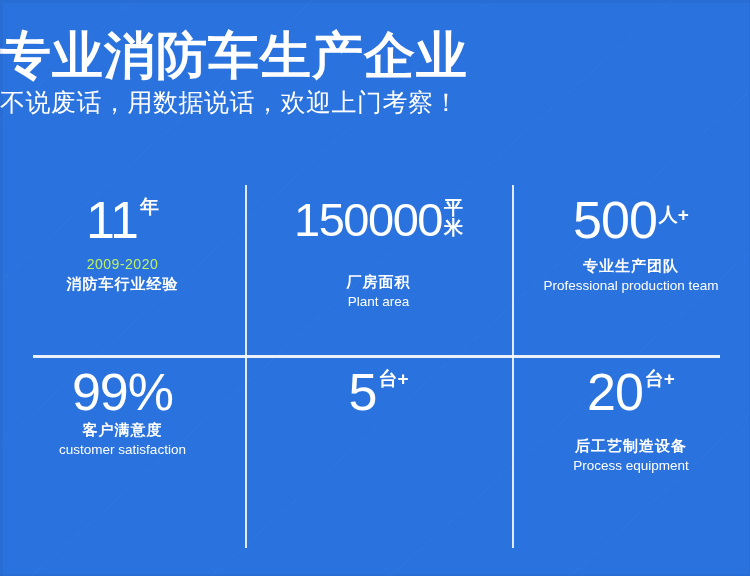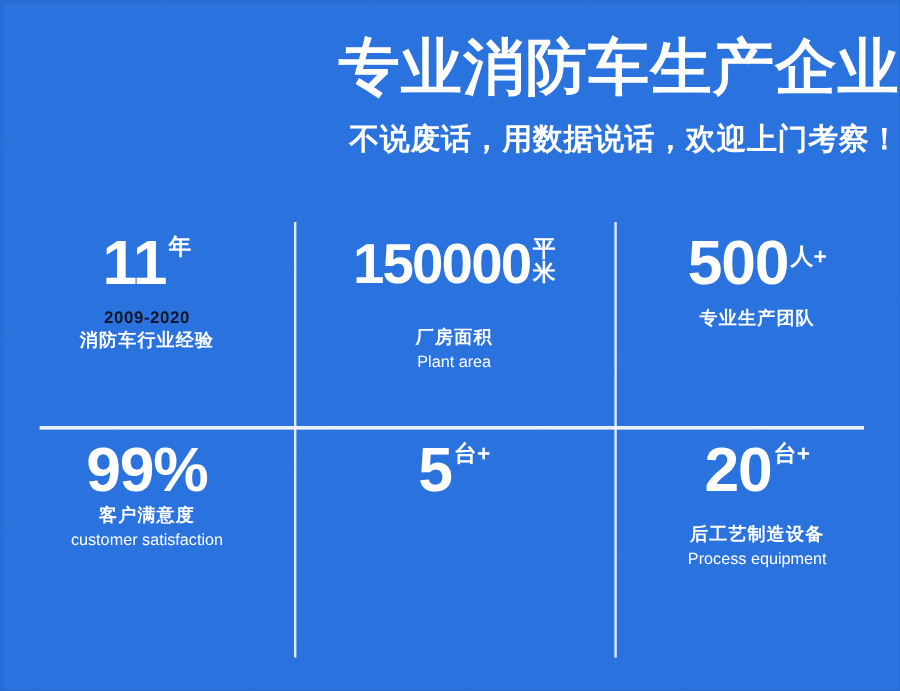--- a/index.html
+++ b/index.html
@@ -37,34 +37,33 @@
     box-shadow: inset 3px 3px 0 0 rgba(0,0,0,0.045),
                 inset -1px -2px 0 0 rgba(0,0,0,0.04);
   }
 
   
   .header {
     position: absolute;
     left: 0;
     top: 26px;
     width: 750px;
-    text-align: right;
+    text-align: left;
   }
   .title {
     font-size: 51px;
     font-weight: bold;
     line-height: 60px;
     letter-spacing: 1px;
     color: #ffffff;
     white-space: nowrap;
   }
   .subtitle {
-    margin-top: 14px;
     font-size: 25px;
-    font-weight: bold;
+    font-weight: normal;
     line-height: 32px;
     letter-spacing: 0.5px;
     color: #ffffff;
     white-space: nowrap;
   }
 
   
   .grid {
     position: absolute;
     left: 0;
@@ -109,21 +108,21 @@
   .cell.row2 { padding-top: 10px; }
 
   .bignum-row {
     display: flex;
     align-items: flex-start;
     justify-content: center;
     line-height: 1;
   }
   .bignum {
     font-size: 52px;
-    font-weight: bold;
+    font-weight: normal;
     line-height: 54px;
     letter-spacing: -1px;
     color: #ffffff;
   }
   .bignum.wide { font-size: 47px; letter-spacing: -1.5px; }
   .unit {
     font-size: 19px;
     font-weight: bold;
     line-height: 20px;
     padding-top: 4px;
@@ -140,23 +139,23 @@
   .unit.mid {
     padding-top: 12px;
   }
 
   .labels {
     margin-top: 8px;
     text-align: center;
   }
   .daterange {
     font-size: 14px;
-    font-weight: bold;
+    font-weight: normal;
     line-height: 18px;
-    color: #0f172a;
+    color: #bef264;
     letter-spacing: 0.5px;
   }
   .label-cn {
     font-size: 15px;
     font-weight: bold;
     line-height: 21px;
     letter-spacing: 1px;
     color: #ffffff;
     white-space: nowrap;
   }
@@ -213,20 +212,21 @@
         </div>
       </div>
 
       <div class="cell">
         <div class="bignum-row">
           <span class="bignum">500</span>
           <span class="unit mid">人+</span>
         </div>
         <div class="labels" style="">
           <div class="label-cn">专业生产团队</div>
+          <div class="label-en">Professional production team</div>
         </div>
       </div>
 
       <div class="cell row2">
         <div class="bignum-row">
           <span class="bignum">99%</span>
         </div>
         <div class="labels" style="margin-top:0;">
           <div class="label-cn">客户满意度</div>
           <div class="label-en">customer satisfaction</div>

